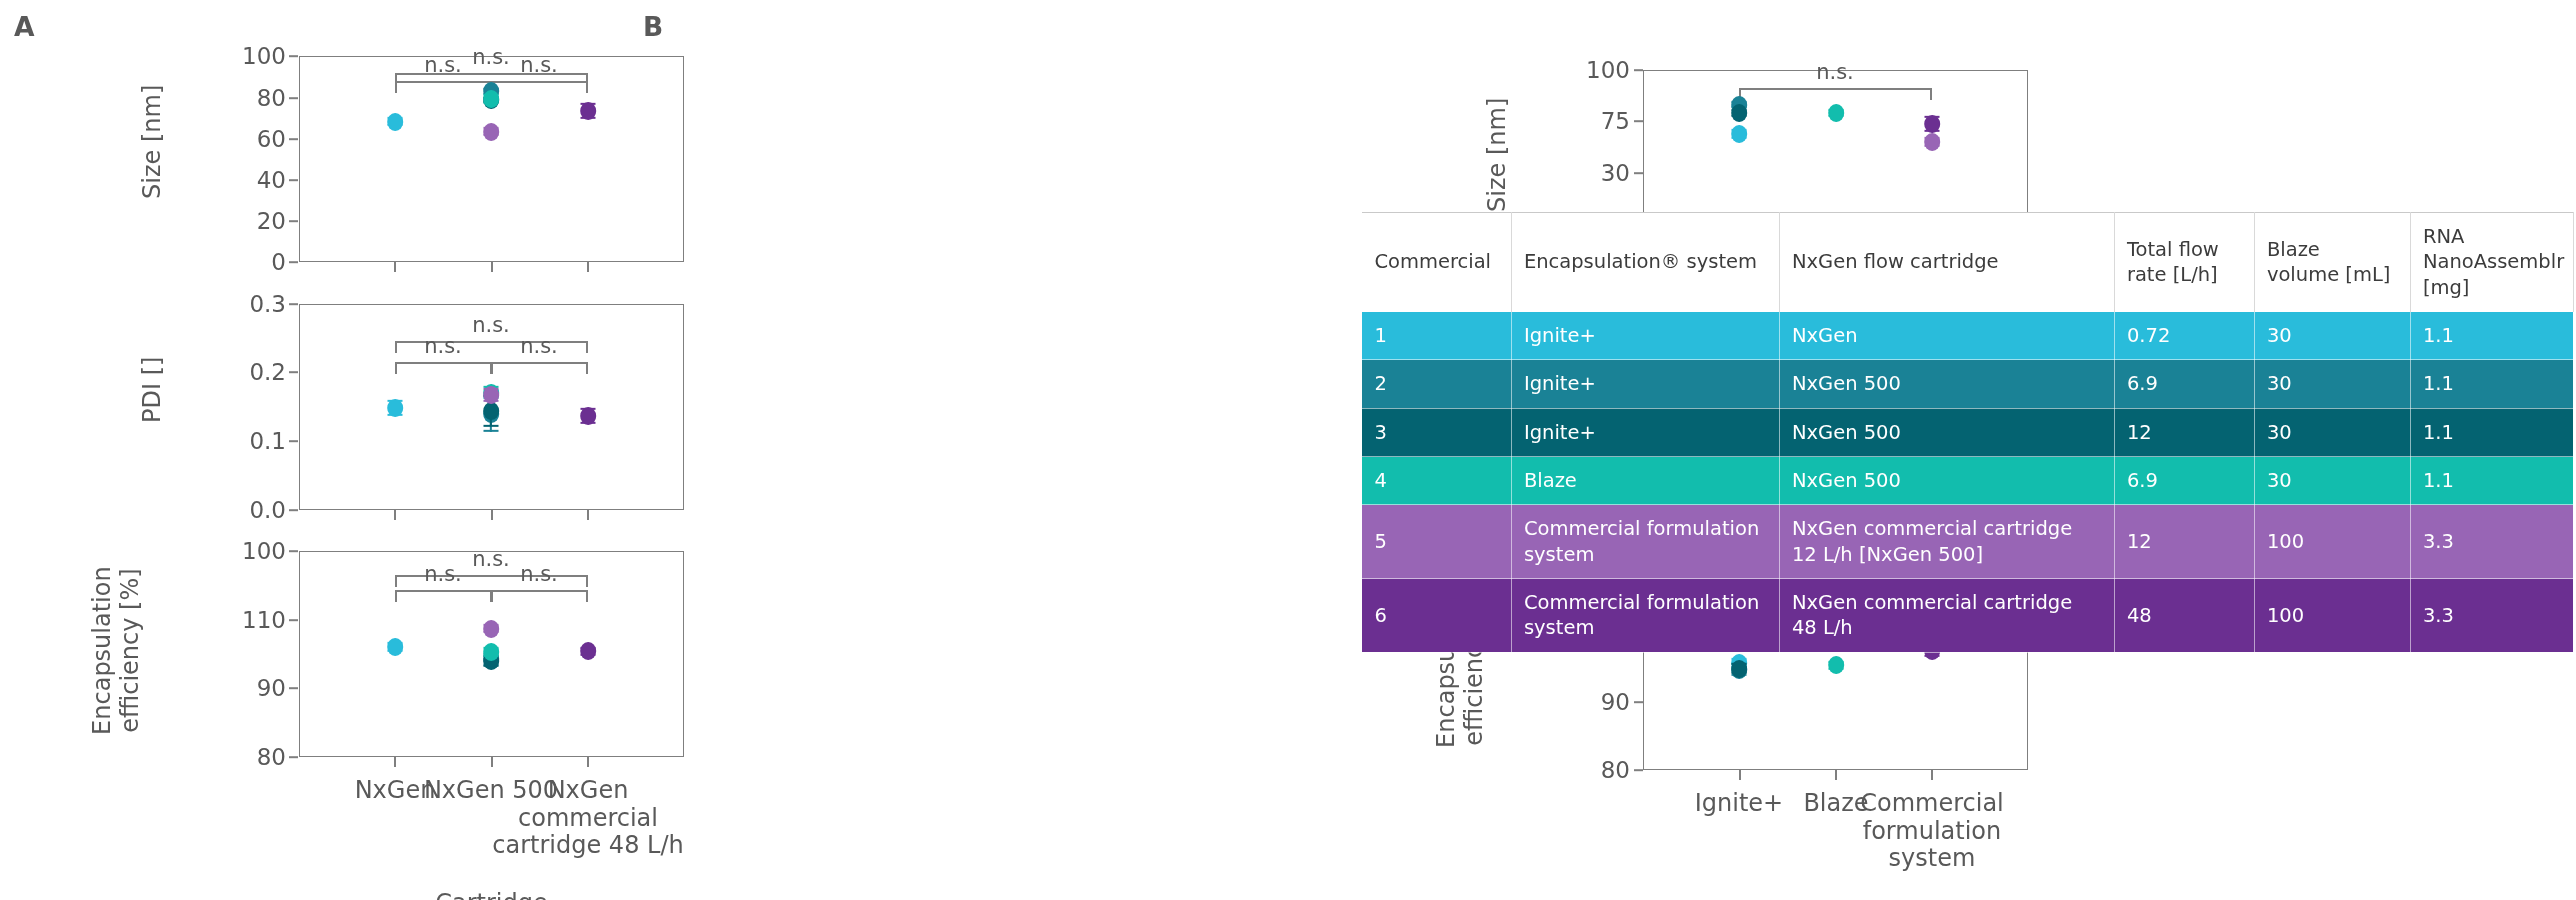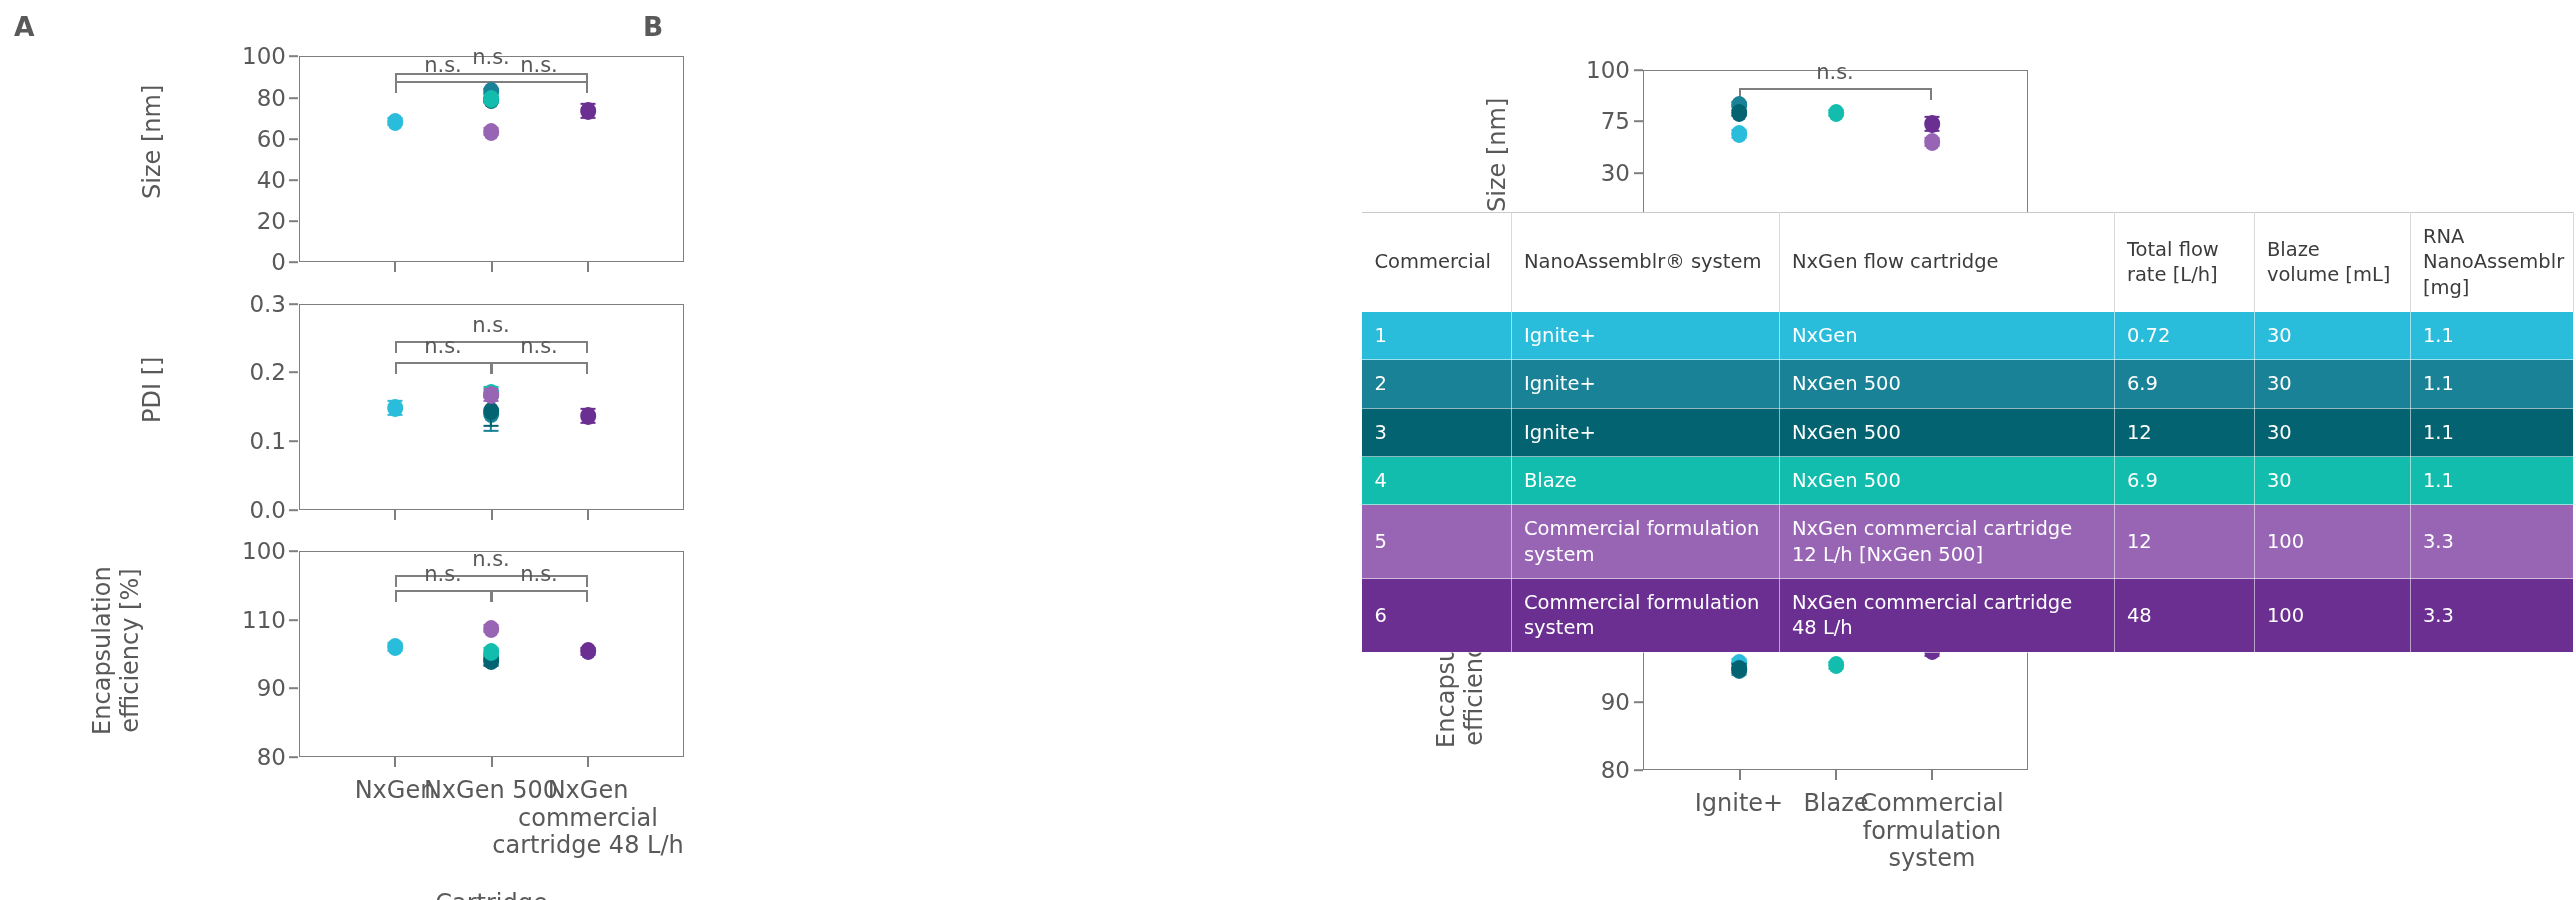--- a/index.html
+++ b/index.html
@@ -381,21 +381,21 @@
       <col style="width:149px">
         <col style="width:268px">
         <col style="width:335px">
       <col style="width:140px">
         <col style="width:156px">
         <col style="width:163px">
     </colgroup>
     <thead>
         <tr>
           <th style="border-left: none;">Commercial</th>
-          <th>NanoAssemblr® system</th>
+          <th>Encapsulation® system</th>
           <th>NxGen flow cartridge</th>
           <th>Total flow rate [L/h]</th>
           <th>Blaze volume [mL]</th>
           <th>RNA NanoAssemblr [mg]</th>
         </tr>
       </thead>
     <tbody>
         <tr class="r1">
           <td style="background: rgb(41, 188, 219);">1</td>
           <td style="background: rgb(41, 188, 219);">Ignite+</td>

